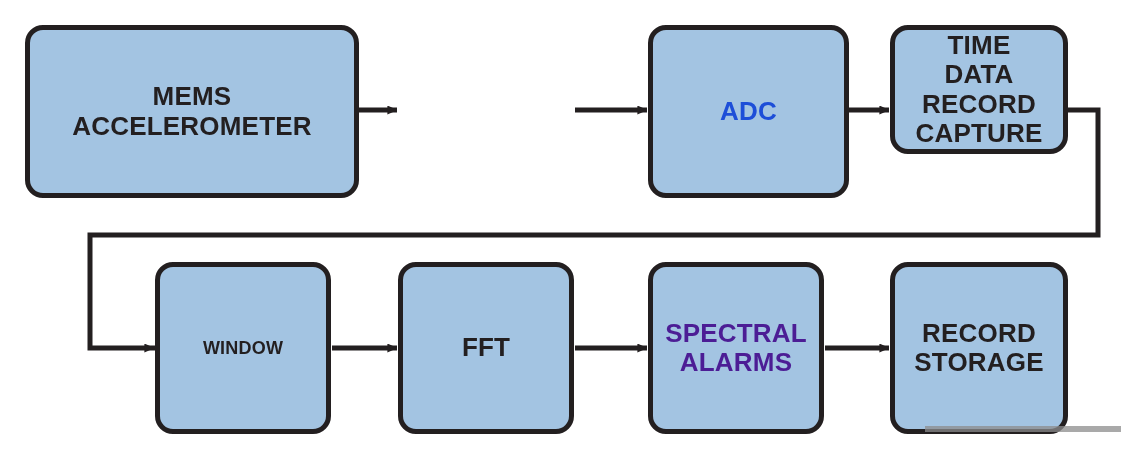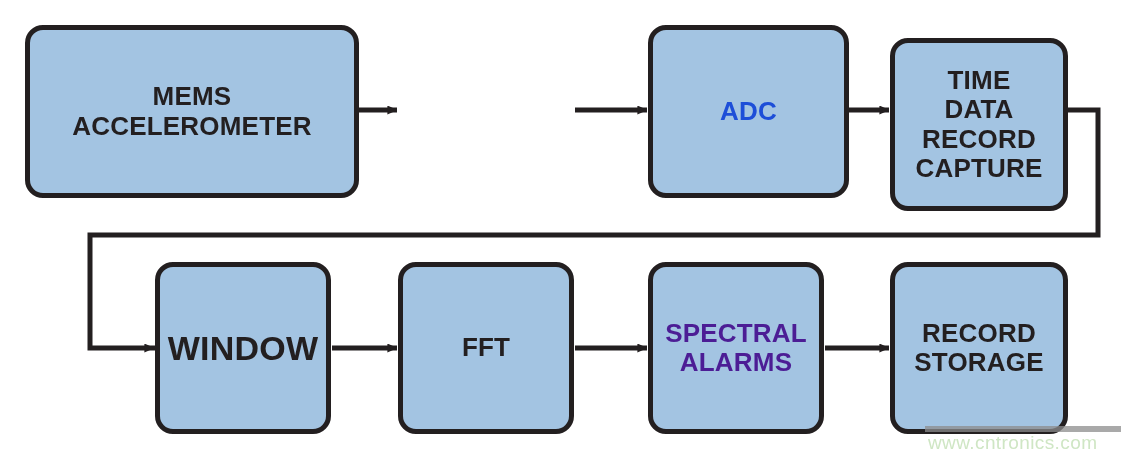--- a/index.html
+++ b/index.html
@@ -106,38 +106,37 @@
     </g>
   </svg>
 
   <div class="node-box" style="left: 25px; top: 25px; width: 334px; height: 173px; font-size: 26px; background: rgb(163, 196, 226); border-color: rgb(35, 31, 32); color: rgb(35, 31, 32);">
     <span class="node-label">MEMS
 ACCELEROMETER</span>
   </div>
   <div class="node-box" style="left: 648px; top: 25px; width: 201px; height: 173px; font-size: 26px; background: rgb(163, 196, 226); border-color: rgb(35, 31, 32); color: #1d4ed8;">
     <span class="node-label">ADC</span>
   </div>
-  <div class="node-box" style="left: 890px; top: 38px; width: 178px; height: 173px; font-size: 26px; background: rgb(163, 196, 226); border-color: rgb(35, 31, 32); color: rgb(35, 31, 32);">
+  <div class="node-box" style="left: 890px; top: 25px; width: 178px; height: 129px; font-size: 26px; background: rgb(163, 196, 226); border-color: rgb(35, 31, 32); color: rgb(35, 31, 32);">
     <span class="node-label">TIME
 DATA
 RECORD
 CAPTURE</span>
   </div>
 
-  <div class="node-box" style="left: 155px; top: 262px; width: 176px; height: 172px; font-size: 34px; background: rgb(163, 196, 226); border-color: rgb(35, 31, 32); color: rgb(35, 31, 32);">
+  <div class="node-box" style="left: 155px; top: 262px; width: 176px; height: 172px; font-size: 18px; background: rgb(163, 196, 226); border-color: rgb(35, 31, 32); color: rgb(35, 31, 32);">
     <span class="node-label">WINDOW</span>
   </div>
   <div class="node-box" style="left: 398px; top: 262px; width: 176px; height: 172px; font-size: 26px; background: rgb(163, 196, 226); border-color: rgb(35, 31, 32); color: rgb(35, 31, 32);">
     <span class="node-label">FFT</span>
   </div>
   <div class="node-box" style="left: 648px; top: 262px; width: 176px; height: 172px; font-size: 26px; background: rgb(163, 196, 226); border-color: rgb(35, 31, 32); color: #4c1d95;">
     <span class="node-label">SPECTRAL
 ALARMS</span>
   </div>
   <div class="node-box" style="left: 890px; top: 262px; width: 178px; height: 172px; font-size: 26px; background: rgb(163, 196, 226); border-color: rgb(35, 31, 32); color: rgb(35, 31, 32);">
     <span class="node-label">RECORD
 STORAGE</span>
   </div>
 
   <div class="watermark-bar"></div>
-  <div class="watermark" style="color: rgb(207, 230, 196);">www.cntronics.com</div>
 
 </div>
 
 </body></html>

